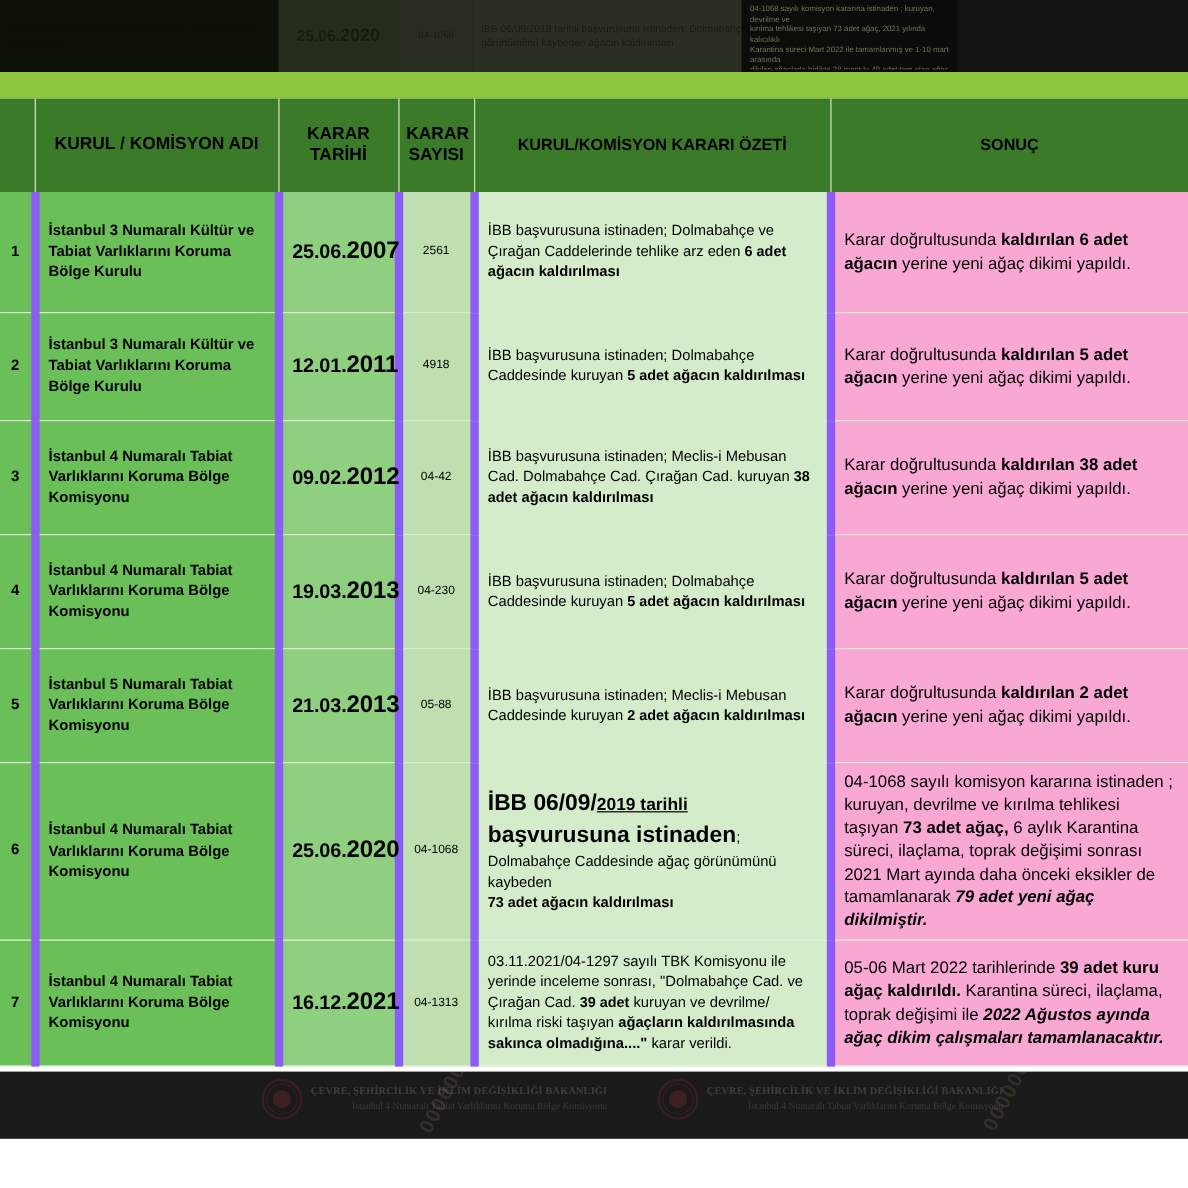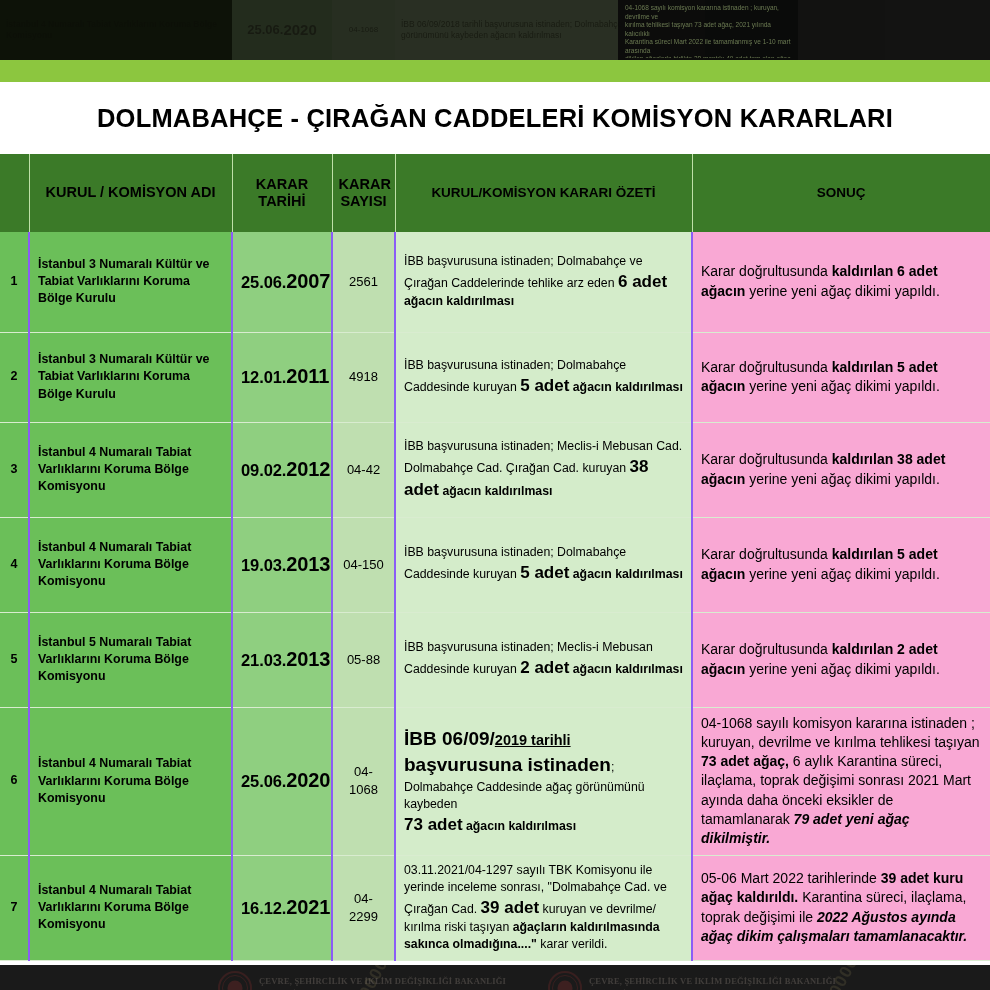--- a/index.html
+++ b/index.html
@@ -121,37 +121,37 @@
     padding: 4px 6px;
     border-right: 1px solid #bfe0a8;
     line-height: 1.18;
   }
   thead th.th-no { border-right: 1px solid #bfe0a8; }
   thead th:last-child { border-right: none; }
   thead th.th-sum, thead th.th-res { font-size: 13.5px; margin-left: 42px; }
 
   tbody td {
     vertical-align: middle;
-    border-right: 2px solid #8b5cf6;
+    border-right: 7px solid #8b5cf6;
     border-bottom: 1px solid #d9ecd0;
     padding: 6px 8px;
     line-height: 1.38;
     color: #000;
   }
   tbody td:last-child { border-right: none; }
 
   td.c-no   { background:#6bbf59; width:29px; text-align:center; font-size:12.5px; font-weight:bold; padding:4px 2px; }
   td.c-name { background:#6bbf59; font-size:12.4px; font-weight:bold; }
   td.c-date { background:#8fcf80; text-align:center; font-size:16.5px; font-weight:bold; letter-spacing:-0.1px; }
   td.c-date .yr { font-size: 20px; }
-  td.c-num  { background:#bfdfb0; text-align:center; font-size:13px; }
+  td.c-num  { background:#bfdfb0; text-align:center; font-size:10px; }
   td.c-sum  { background:#d4ecca; font-size:12.3px; }
   td.c-res  { background:#f9a8d4; font-size:14px; }
 
-  .big { font-size: 17px; font-weight: bold; }
+  .big { font-size: 12px; font-weight: bold; }
   .bld { font-weight: bold; }
   .bi  { font-weight: bold; font-style: italic; }
   .und { text-decoration: underline; font-weight: bold; font-size:14.5px;}
   .b15 { font-weight: bold; font-size: 19px; }
 
   
   tr.r1 td { height: 100px; }
   tr.r2 td { height: 90px; }
   tr.r3 td { height: 95px; }
   tr.r4 td { height: 95px; }
@@ -259,23 +259,20 @@
       <div>04-1068 sayılı komisyon kararına istinaden ; kuruyan, devrilme ve</div>
       <div>kırılma tehlikesi taşıyan 73 adet ağaç, 2021 yılında kalıcılıklı</div>
       <div>Karantina süreci Mart 2022 ile tamamlanmış ve 1-10 mart arasında</div>
       <div>dikilen ağaçlarla birlikte 38 mantıkı 49 adet tam olan ağaç yerine</div>
 
     </div>
   </div>
 
   <div class="green-bar"></div>
 
-  <div class="title-wrap">
-    <h1 class="title">DOLMABAHÇE - ÇIRAĞAN CADDELERİ KOMİSYON KARARLARI</h1>
-  </div>
 
   <div class="table-zone">
   <table class="kk">
     <colgroup>
       <col class="c-no">
           <col class="c-name">
           <col class="c-date">
       <col class="c-num">
           <col class="c-sum">
           <col class="c-res">
@@ -316,21 +313,21 @@
         <td class="c-date"><span>09.02.</span><span class="yr">2012</span></td>
         <td class="c-num">04-42</td>
         <td class="c-sum"><span>İBB başvurusuna istinaden; Meclis-i Mebusan Cad. Dolmabahçe Cad. Çırağan Cad. kuruyan </span><span class="big">38 adet</span><span class="bld"> ağacın kaldırılması</span></td>
         <td class="c-res"><span>Karar doğrultusunda </span><span class="bld">kaldırılan 38 adet  ağacın</span><span> yerine yeni ağaç dikimi yapıldı.</span></td>
       </tr>
 
       <tr class="r4">
         <td class="c-no">4</td>
         <td class="c-name">İstanbul 4 Numaralı Tabiat Varlıklarını Koruma Bölge Komisyonu</td>
         <td class="c-date"><span>19.03.</span><span class="yr">2013</span></td>
-        <td class="c-num">04-150</td>
+        <td class="c-num">04-230</td>
         <td class="c-sum"><span>İBB başvurusuna istinaden; Dolmabahçe Caddesinde kuruyan </span><span class="big">5 adet</span><span class="bld"> ağacın kaldırılması</span></td>
         <td class="c-res"><span>Karar doğrultusunda </span><span class="bld">kaldırılan 5 adet  ağacın</span><span> yerine yeni ağaç dikimi yapıldı.</span></td>
       </tr>
 
       <tr class="r5">
         <td class="c-no">5</td>
         <td class="c-name">İstanbul 5 Numaralı Tabiat Varlıklarını Koruma Bölge Komisyonu</td>
         <td class="c-date"><span>21.03.</span><span class="yr">2013</span></td>
         <td class="c-num">05-88</td>
         <td class="c-sum"><span>İBB başvurusuna istinaden; Meclis-i Mebusan Caddesinde kuruyan </span><span class="big">2 adet</span><span class="bld"> ağacın kaldırılması</span></td>
@@ -343,21 +340,21 @@
         <td class="c-date"><span>25.06.</span><span class="yr">2020</span></td>
         <td class="c-num">04-1068</td>
         <td class="c-sum"><span class="b15">İBB </span><span class="b15">06/09/</span><span class="und">2019 tarihli</span><span class="b15"> başvurusuna istinaden</span><span>; Dolmabahçe Caddesinde ağaç görünümünü kaybeden </span><br><span class="big">73 adet</span><span class="bld"> ağacın kaldırılması</span></td>
         <td class="c-res"><span>04-1068 sayılı komisyon kararına istinaden ; kuruyan, devrilme ve kırılma tehlikesi taşıyan </span><span class="bld">73 adet ağaç,</span><span> 6 aylık Karantina süreci, ilaçlama, toprak değişimi sonrası 2021 Mart ayında daha önceki eksikler de tamamlanarak </span><span class="bi">79 adet yeni ağaç dikilmiştir.</span></td>
       </tr>
 
       <tr class="r7">
         <td class="c-no">7</td>
         <td class="c-name">İstanbul 4 Numaralı Tabiat Varlıklarını Koruma Bölge Komisyonu</td>
         <td class="c-date"><span>16.12.</span><span class="yr">2021</span></td>
-        <td class="c-num">04-2299</td>
+        <td class="c-num">04-1313</td>
         <td class="c-sum"><span>03.11.2021/04-1297 sayılı TBK Komisyonu ile yerinde inceleme sonrası, "Dolmabahçe Cad. ve Çırağan Cad. </span><span class="big">39 adet</span><span> kuruyan ve devrilme/ kırılma riski taşıyan </span><span class="bld">ağaçların kaldırılmasında sakınca olmadığına...."</span><span> karar verildi.</span></td>
         <td class="c-res"><span>05-06 Mart 2022 tarihlerinde </span><span class="bld">39 adet kuru ağaç kaldırıldı.</span><span>  Karantina süreci, ilaçlama, toprak değişimi ile </span><span class="bi">2022 Ağustos ayında  ağaç dikim çalışmaları tamamlanacaktır.</span></td>
       </tr>
 
     </tbody>
   </table>
   </div>
 
   <div class="footer-sep"></div>
   <div class="footer">

